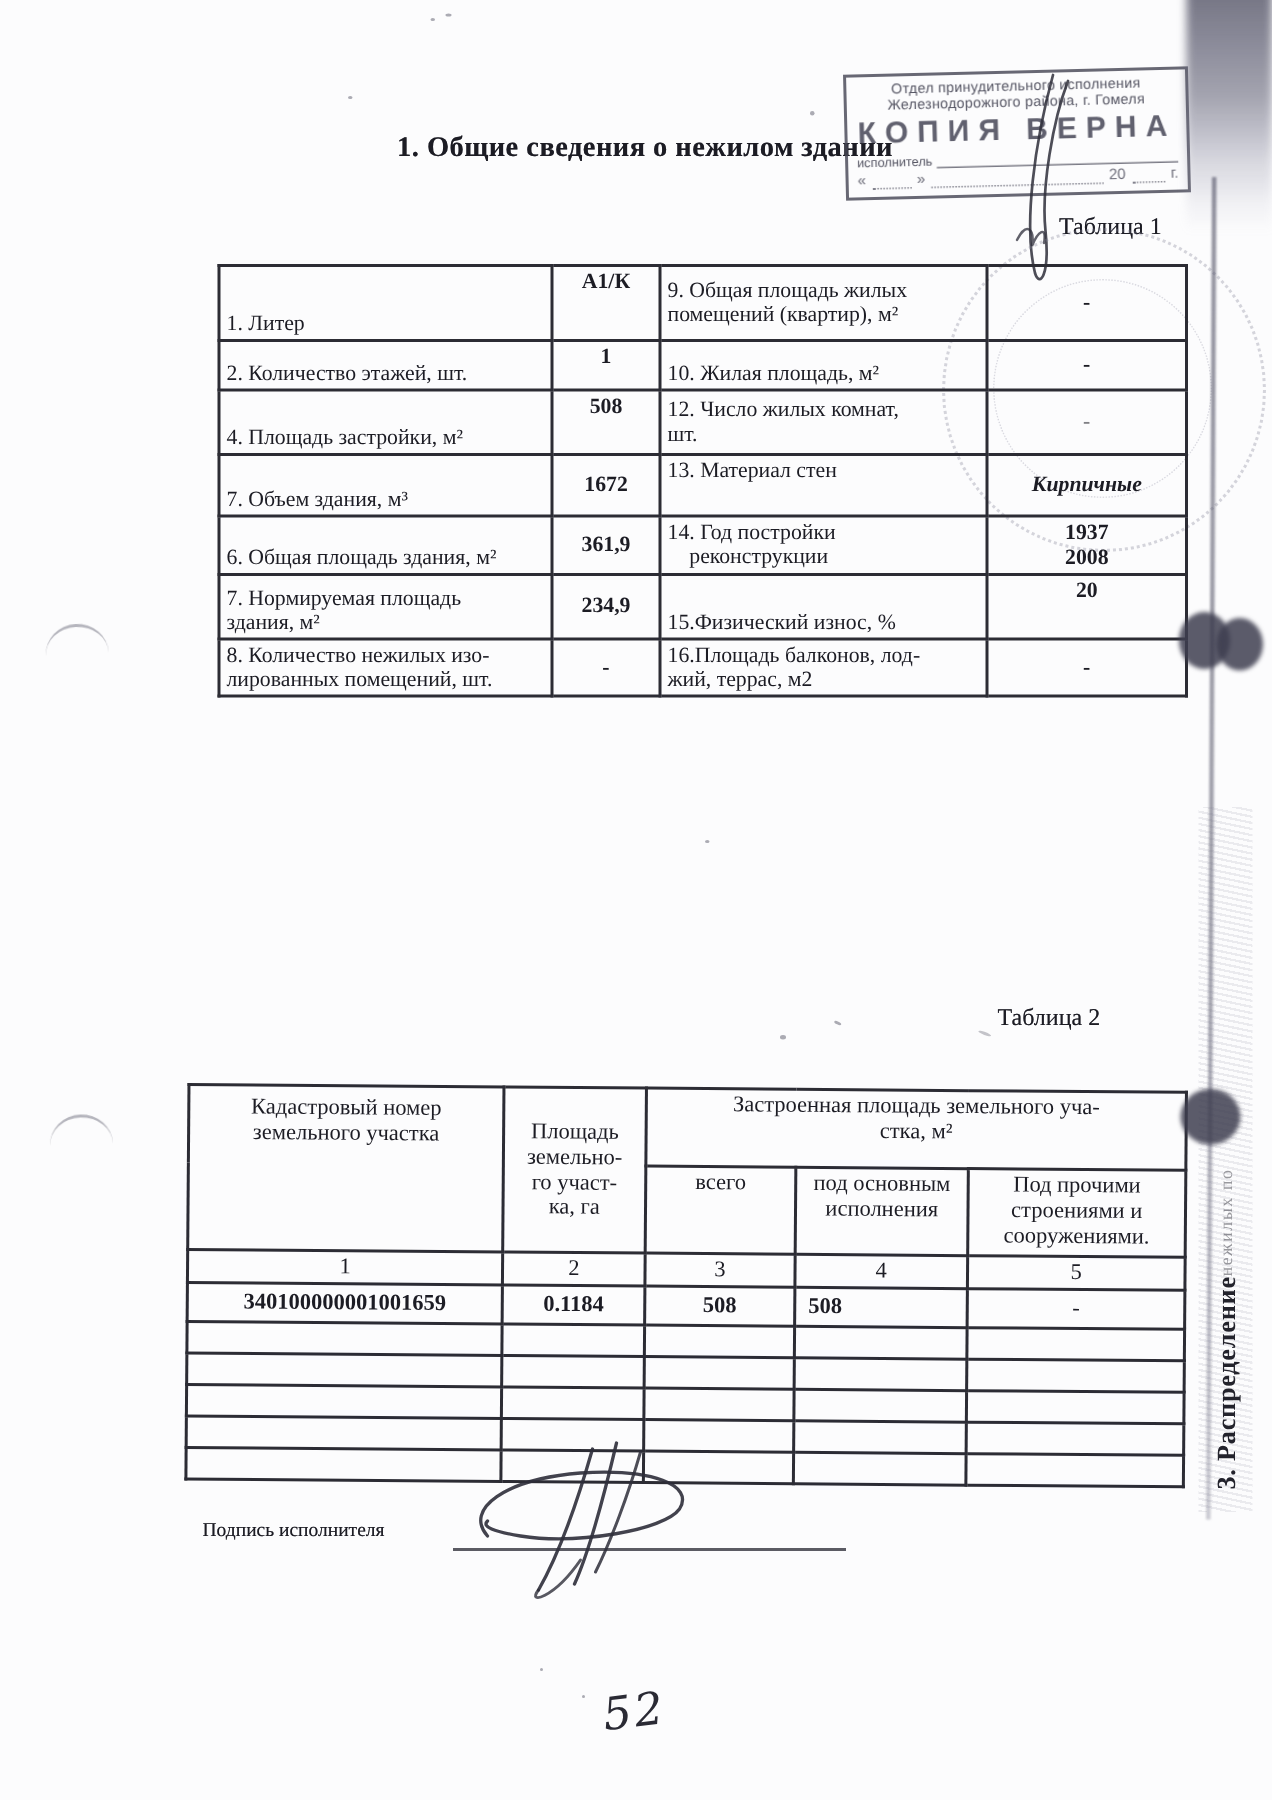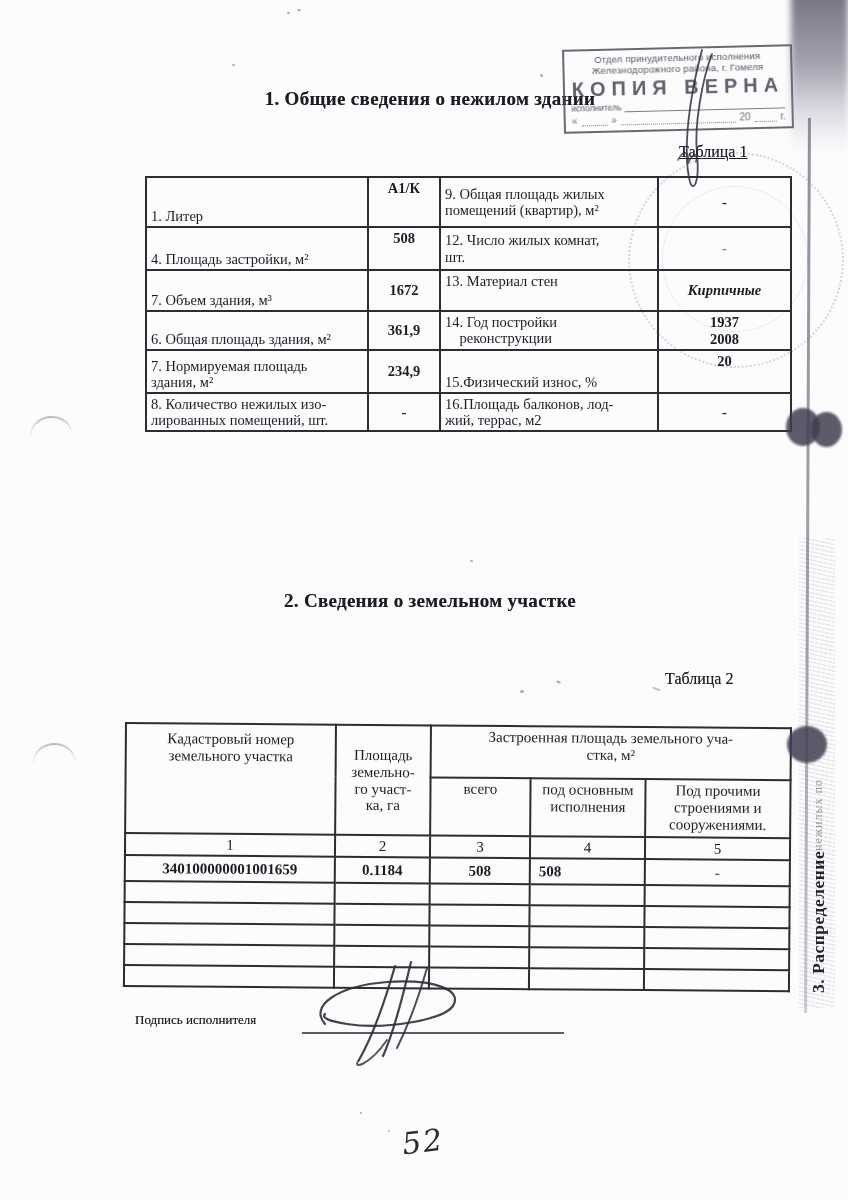--- a/index.html
+++ b/index.html
@@ -145,41 +145,47 @@
       <span class="u" style="max-width:22px;"></span>
       <span>г.</span>
     </div>
   </div>
 
   <svg class="sig" style="left:640px; top:42px;" width="120" height="150" viewBox="0 0 120 150">
     <path d="M62,8 C50,52 42,108 50,140 C53,150 60,142 57,112 C54,84 62,38 72,12" stroke-width="1.8" opacity=".85"></path>
     <path d="M38,118 C44,106 50,110 48,122 C52,112 58,108 56,120" stroke-width="1.6" opacity=".75"></path>
   </svg>
 
-  <div class="abs tbl-caption ink" style="left:679px; top:143px;text-decoration:underline;">Таблица 1</div>
+  <div class="abs tbl-caption ink" style="left:706px; top:143px;">Таблица 1</div>
 
   <div class="abs seal">
     <div class="seal-inner"></div>
   </div>
 
   <table class="abs t1">
     <colgroup>
         <col style="width:222px">
         <col style="width:72px">
         <col style="width:218px">
         <col style="width:133px">
       </colgroup>
     <tbody>
         <tr style="height:50px">
       <td class="lbl">1. Литер</td>
       <td class="val" style="vertical-align:top">А1/К</td>
       <td class="lbl" style="vertical-align:middle">9. Общая площадь жилых
 помещений (квартир), м²</td>
       <td class="val">-</td>
     </tr>
+    <tr style="height:33px">
+      <td class="lbl">2. Количество этажей, шт.</td>
+      <td class="val" style="vertical-align:top">1</td>
+      <td class="lbl">10. Жилая площадь, м²</td>
+      <td class="val">-</td>
+    </tr>
     <tr style="height:43px">
       <td class="lbl">4. Площадь застройки, м²</td>
       <td class="val" style="vertical-align:top">508</td>
       <td class="lbl" style="vertical-align:middle">12. Число жилых комнат,
 шт.</td>
       <td class="val" style="opacity:.55">-</td>
     </tr>
     <tr style="height:41px">
       <td class="lbl">7. Объем здания, м³</td>
       <td class="val">1672</td>
@@ -205,21 +211,20 @@
       <td class="lbl">8. Количество нежилых изо-
 лированных помещений, шт.</td>
       <td class="val">-</td>
       <td class="lbl" style="vertical-align:middle">16.Площадь балконов, лод-
 жий, террас, м2</td>
       <td class="val">-</td>
     </tr>
   </tbody>
     </table>
 
-  <div class="abs sec-title ink" style="top:590px;">2. Сведения о земельном участке</div>
 
   <div class="abs tbl-caption ink" style="left:665px; top:670px;text-align:center;">Таблица 2</div>
 
   <table class="abs t2">
     <colgroup>
         <col style="width:210px">
         <col style="width:95px">
         <col style="width:100px">
         <col style="width:115px">
         <col style="width:145px">

